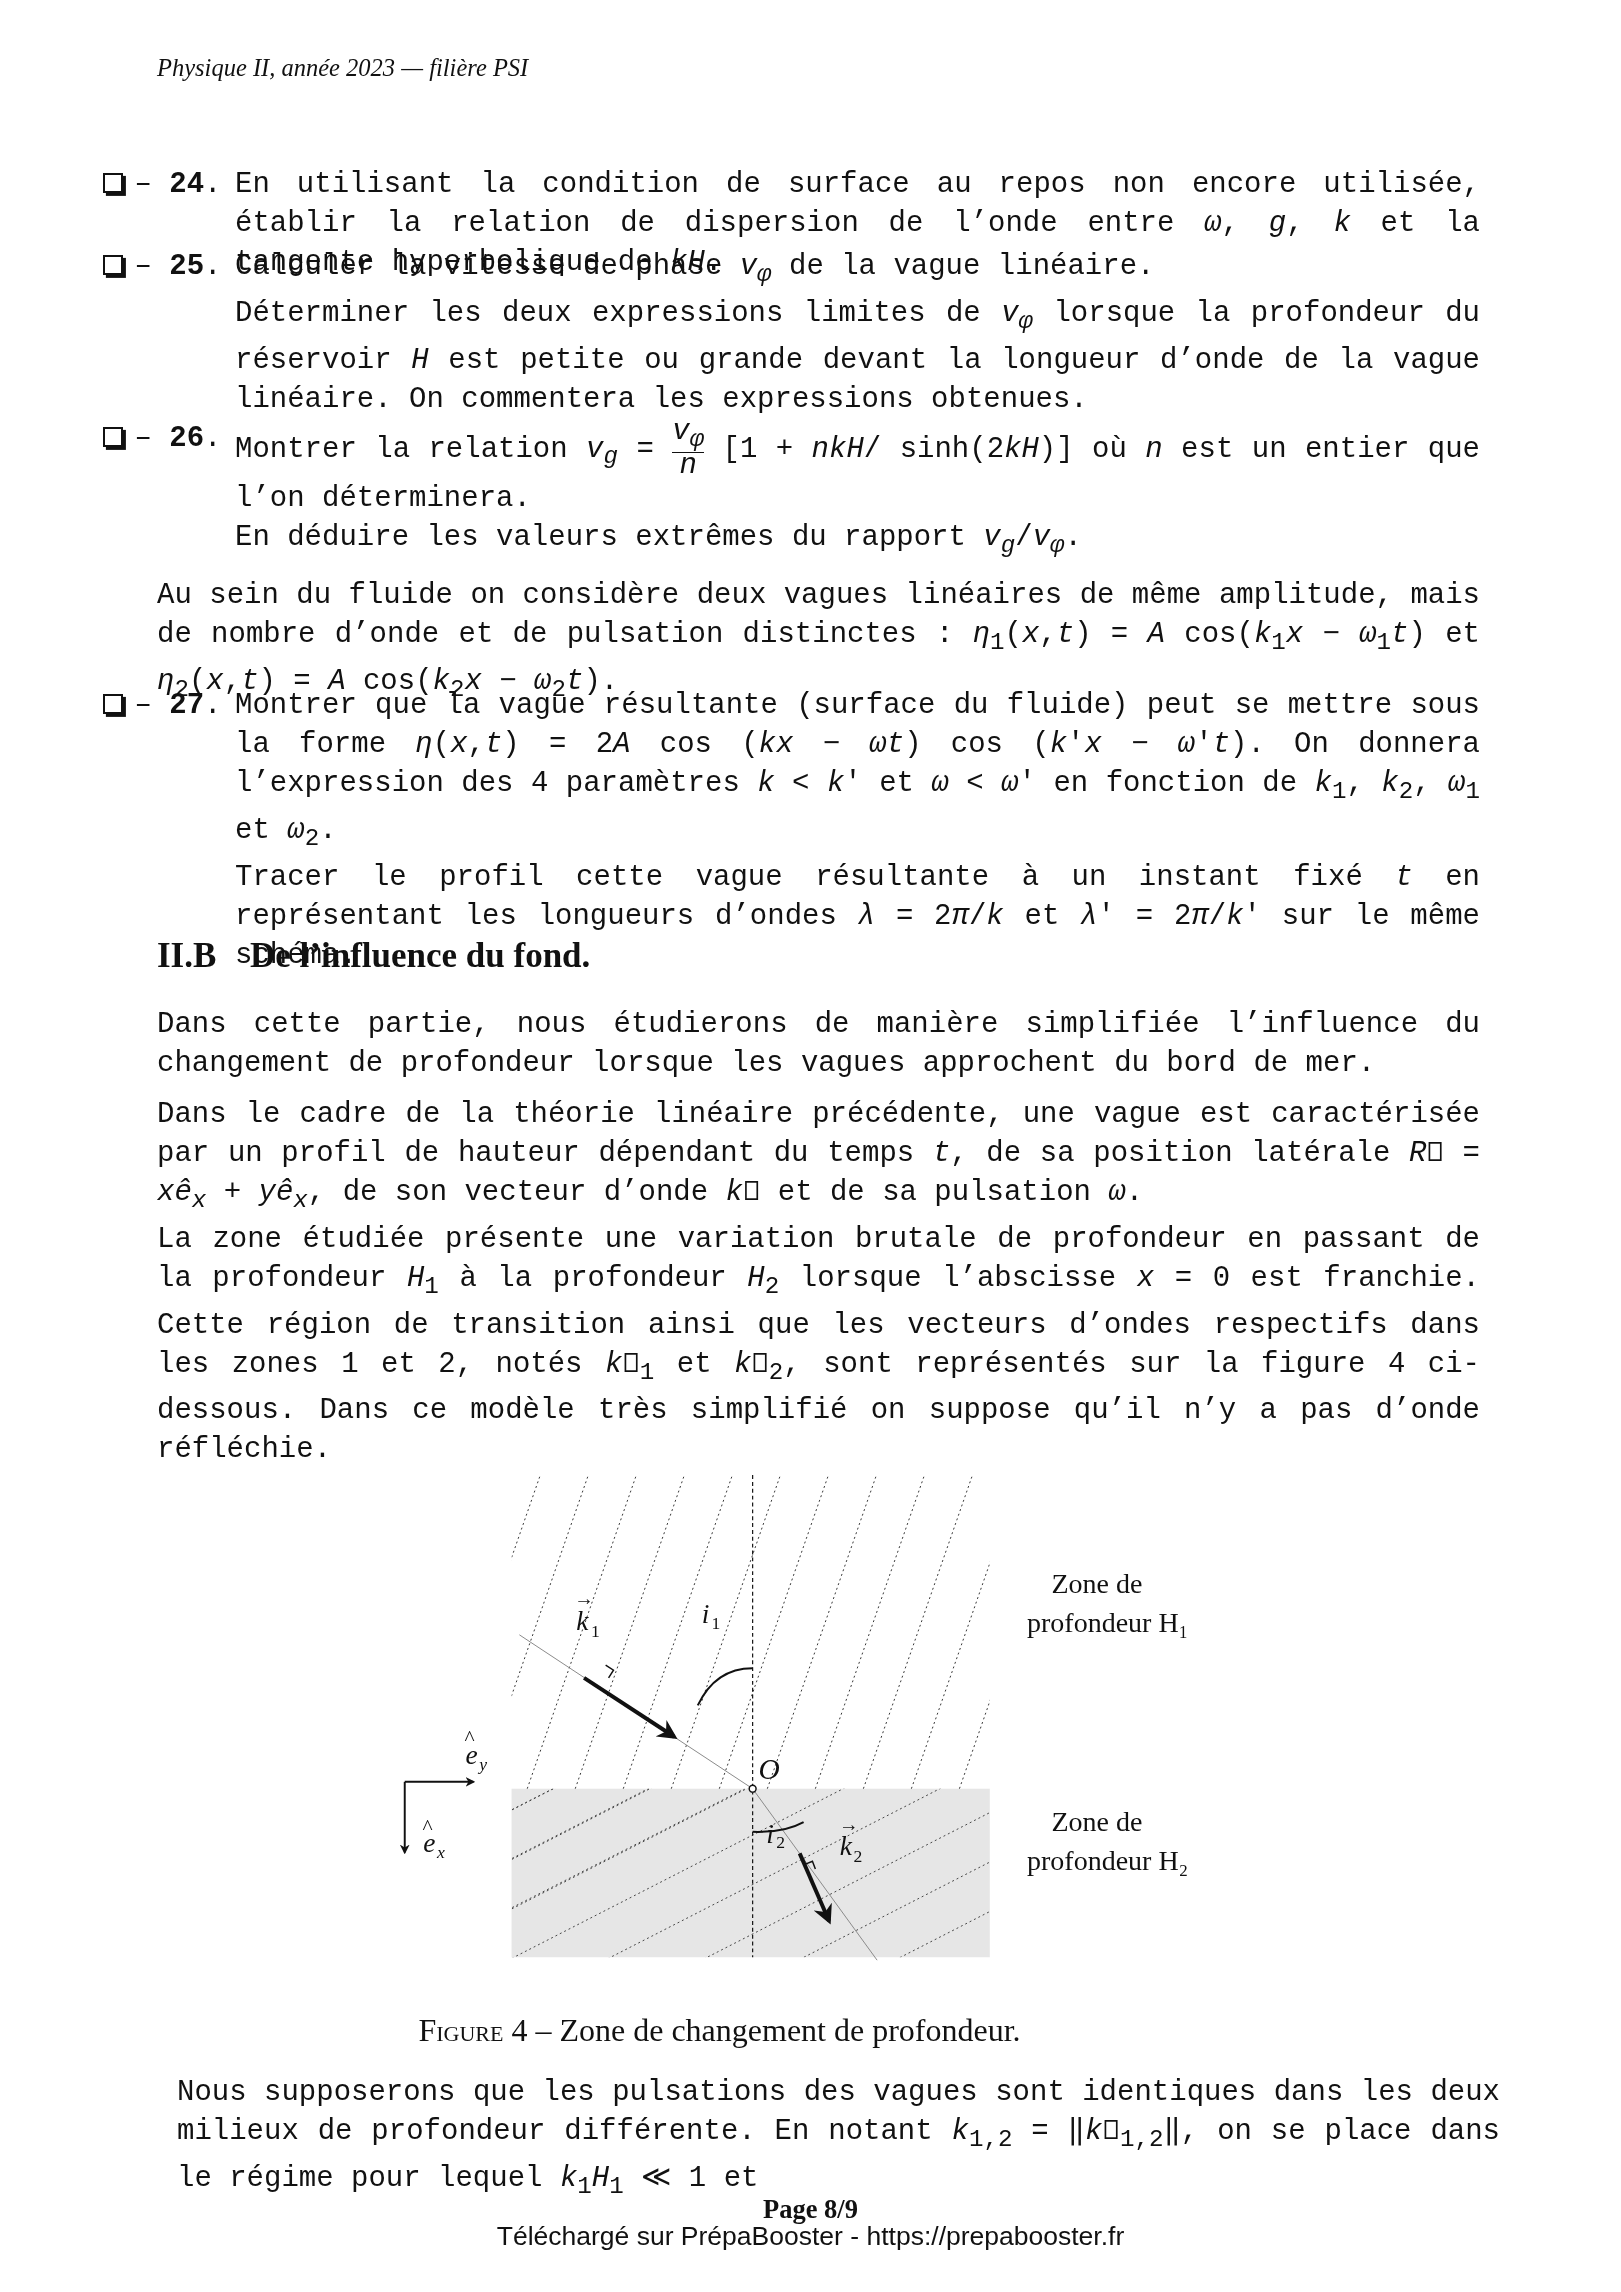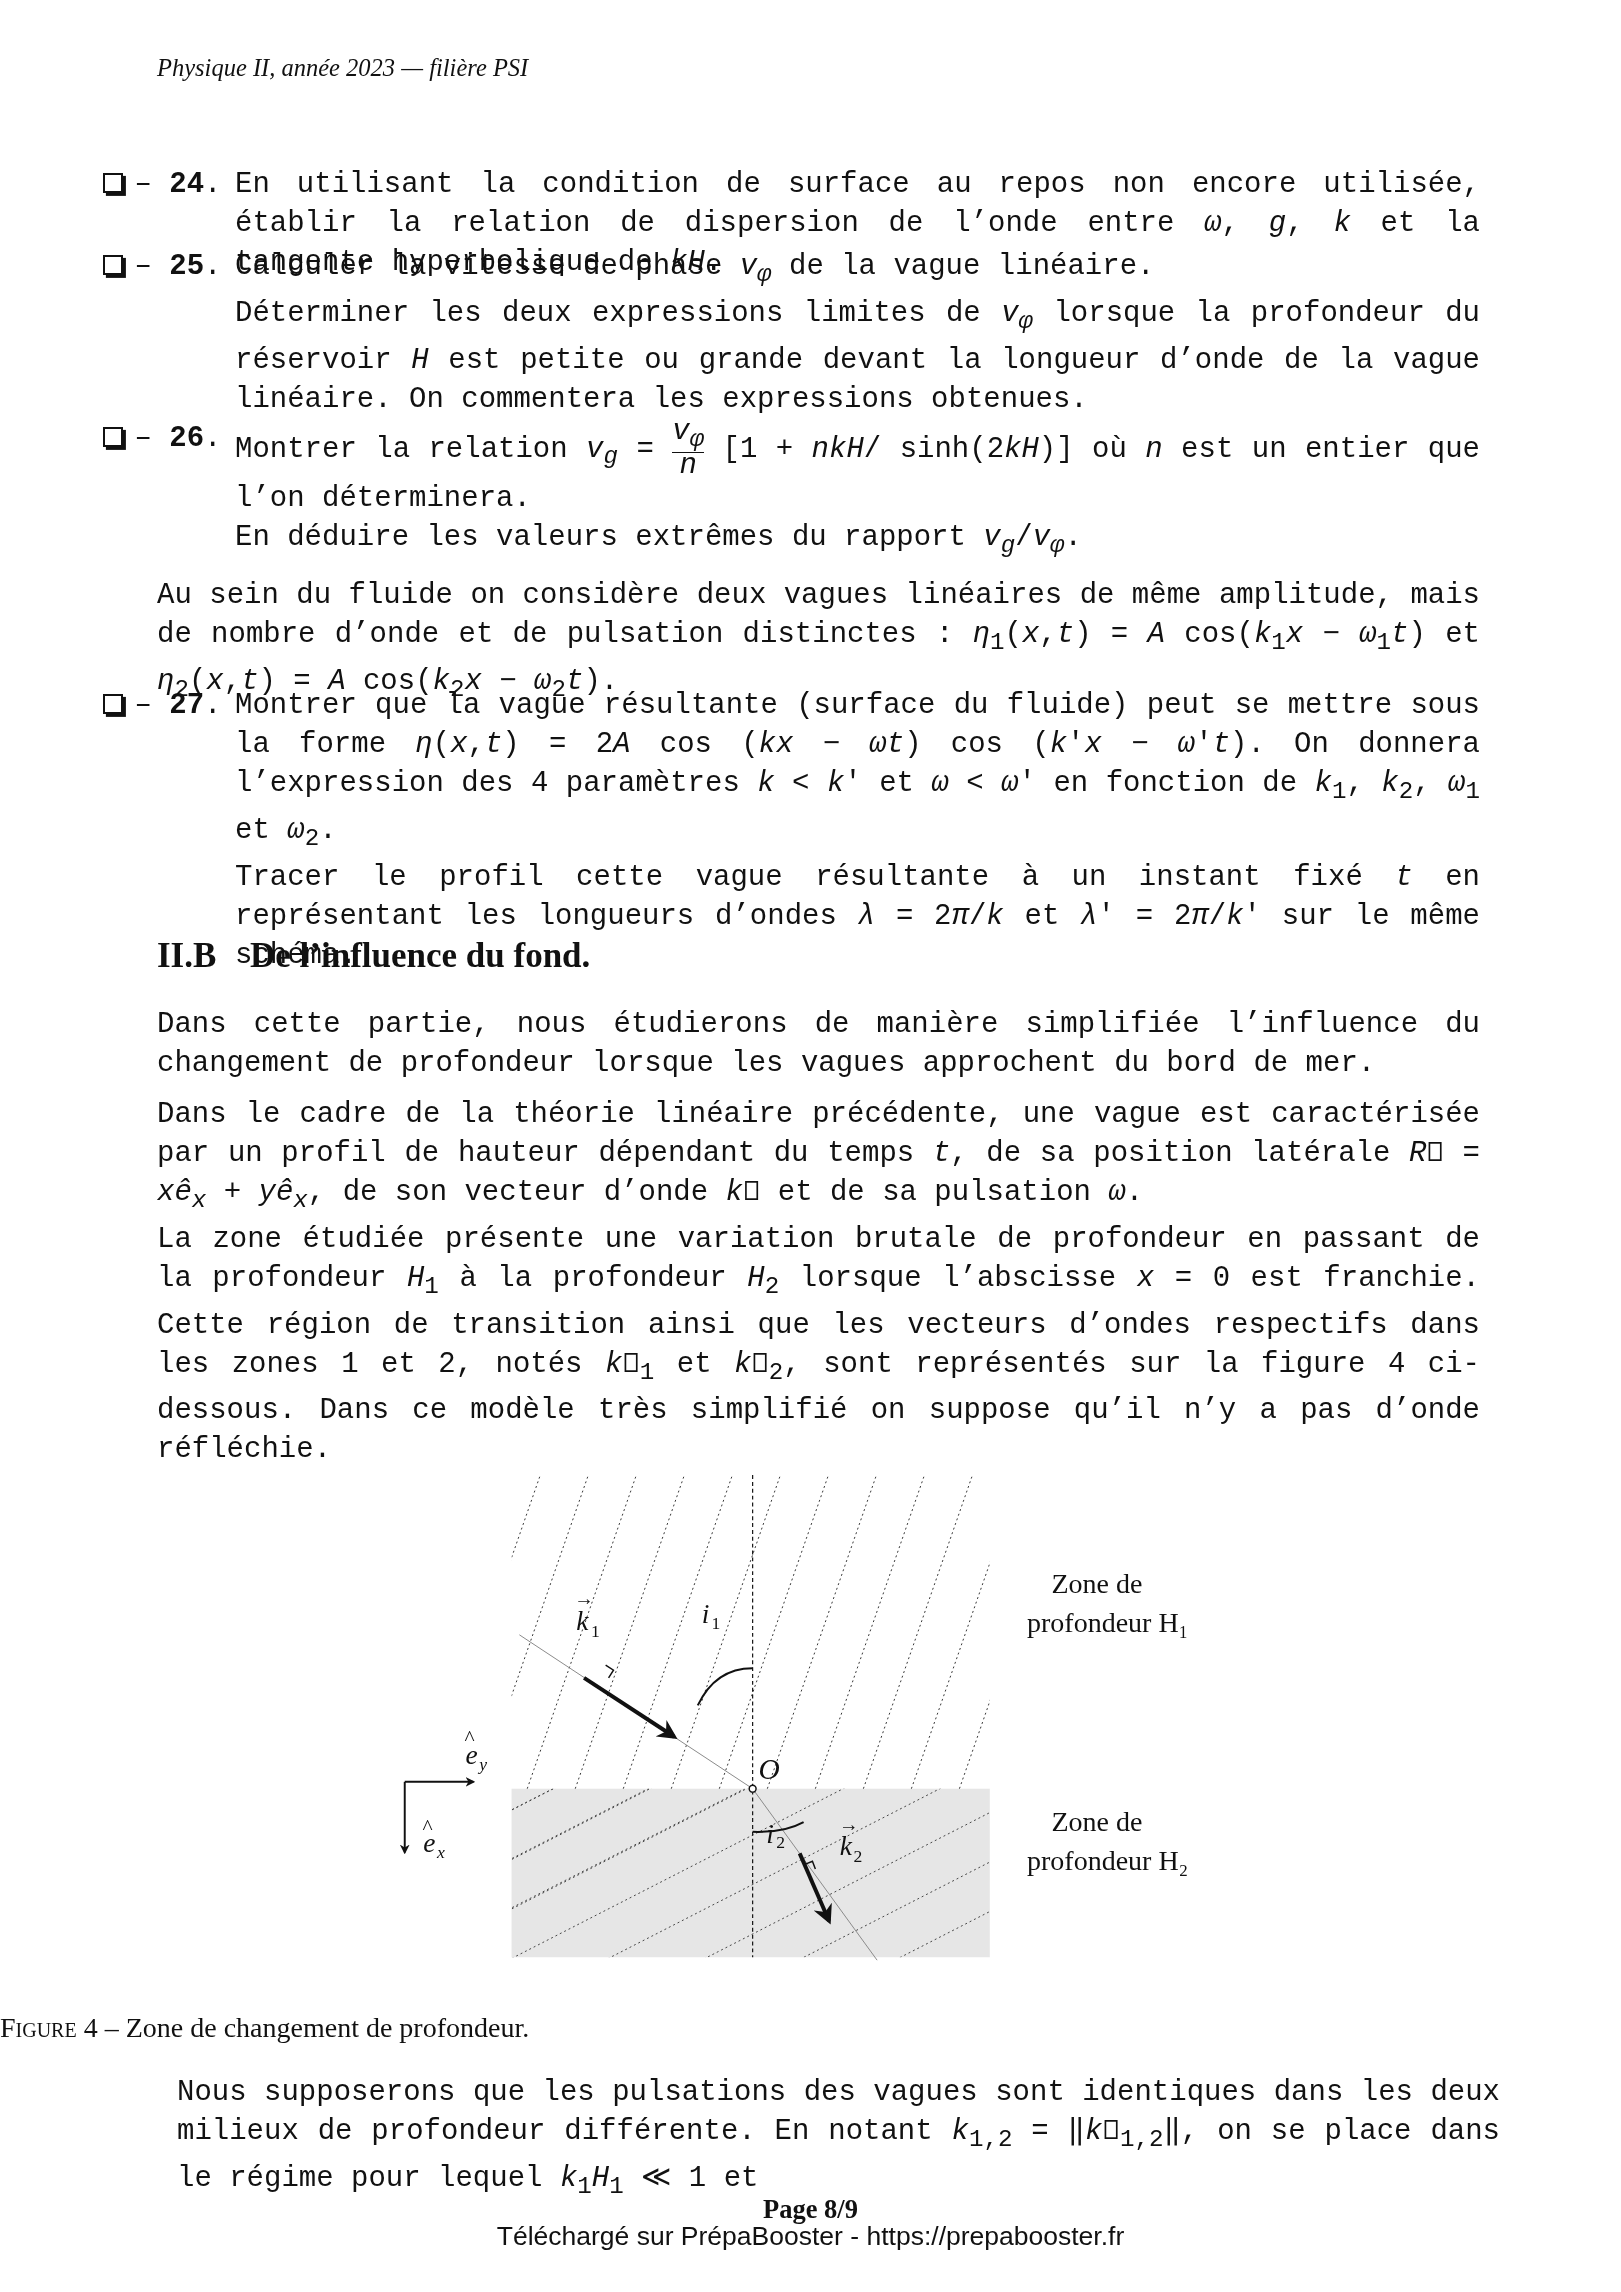--- a/index.html
+++ b/index.html
@@ -16,22 +16,22 @@
                     box-shadow: 2.9px 2.9px 0 #111; margin-right: 11.8px; vertical-align: -1px; background:#fff; }
   .q .qlabel b { font-weight: bold; }
   .q p, .para p { margin: 0; text-align: justify; }
   .para { padding-left: 54px; }
   .para p { margin-bottom: 3.9px; }
   .section { position: absolute; left: 157px; top: 936px; font-family: "Liberation Serif", serif;
              font-size: 35px; font-weight: bold; }
   .section .num { display: inline-block; width: 93px; }
   .figure { position: absolute; left: 392px; top: 1470px; width: 882px; height: 510px; }
   .zone-label { position: absolute; font-family: "Liberation Serif", serif; font-size: 28px; line-height: 39px; }
-  .caption { position: absolute; left: 0; width: 1439px; top: 2012px; 
-             font-family: "Liberation Serif", serif; font-size: 28px; }
+  .caption { position: absolute; left: 0; width: 1439px; top: 2012px; text-align: center;
+             font-family: "Liberation Serif", serif; font-size: 32px; }
   .caption .sc { font-variant: small-caps; }
   .footer-page { position: absolute; left: 0; width: 1621px; top: 2194px; text-align: center;
                  font-family: "Liberation Serif", serif; font-size: 26.5px; font-weight: bold; }
   .footer-dl { position: absolute; left: 0; width: 1621px; top: 2221px; text-align: center;
                font-family: "Liberation Sans", sans-serif; font-size: 26.5px; }
   i { font-style: italic; }
 </style>
 </head>
 <body>
 

